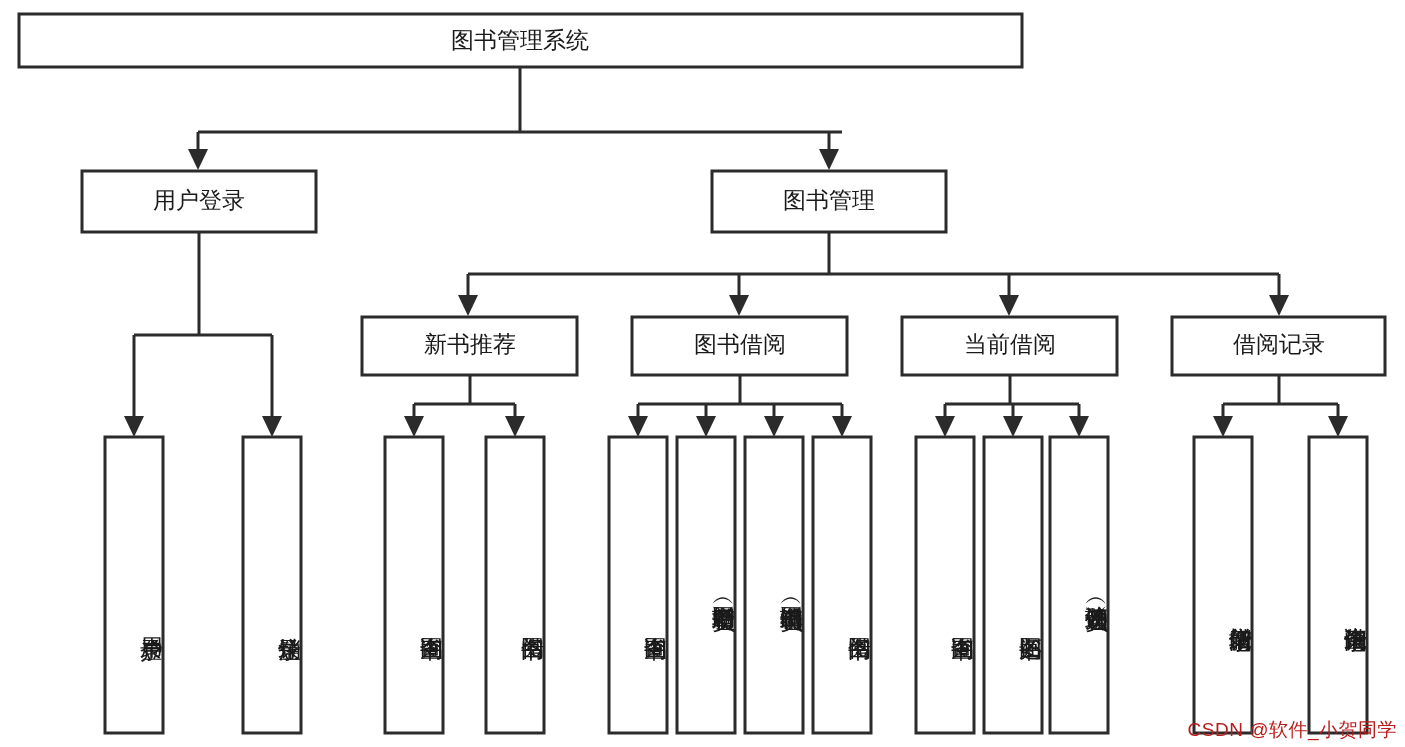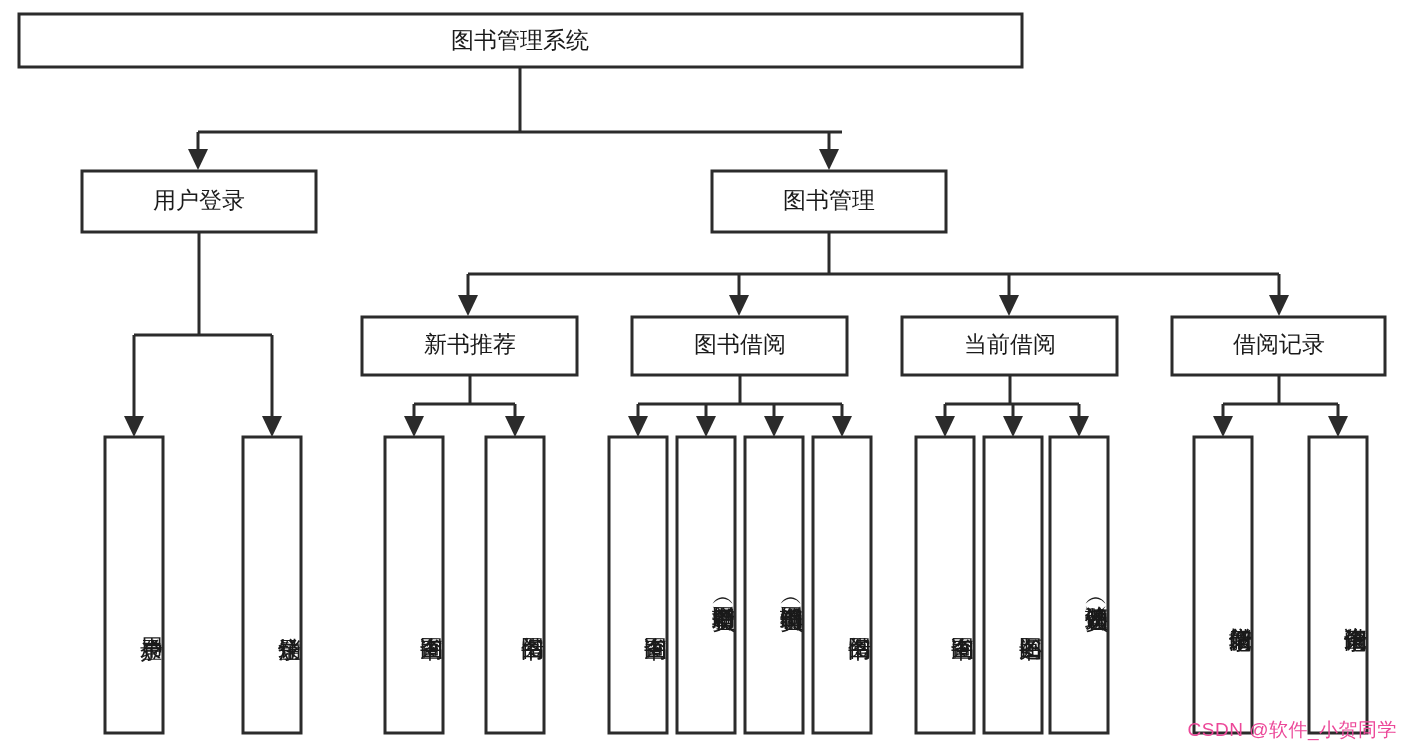--- a/index.html
+++ b/index.html
@@ -63,21 +63,21 @@
     align-items: flex-start;
     justify-content: center;
     pointer-events: none;
   }
   .watermark {
     position: absolute;
     right: 8px;
     bottom: 4px;
     font-family: "Liberation Sans", "DejaVu Sans", sans-serif;
     font-size: 19px;
-    color: #ec4899;
+    color: #b91c1c;
     white-space: nowrap;
     letter-spacing: 0.5px;
   }
 </style>
 </head>
 <body>
 
 <div id="diagram-root">
 
   <svg class="diagram-svg" viewBox="0 0 1405 747" xmlns="http://www.w3.org/2000/svg">

